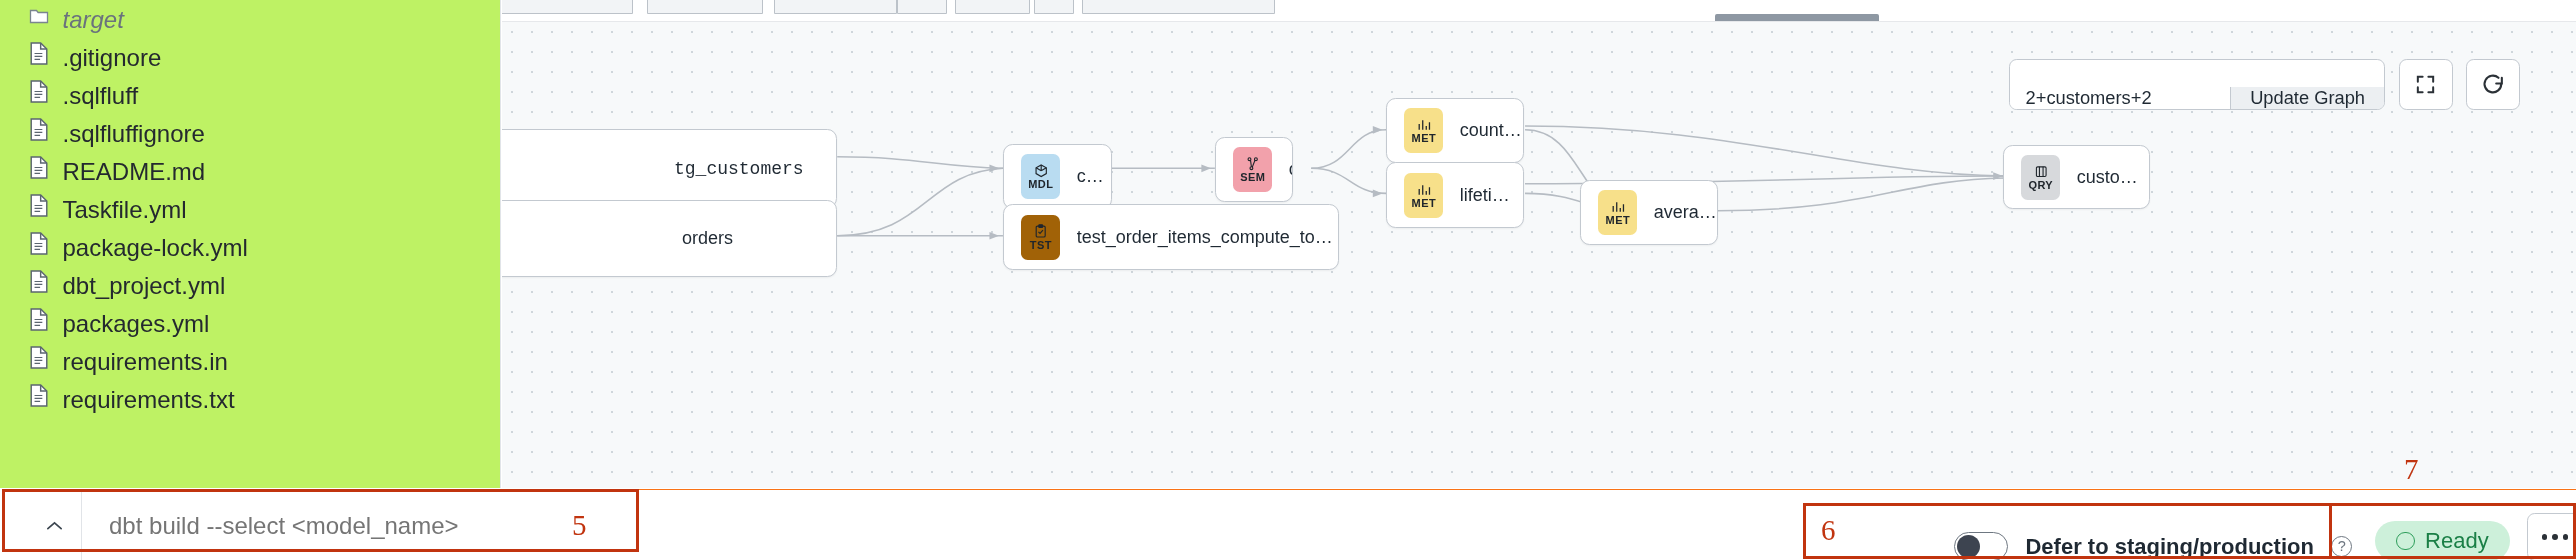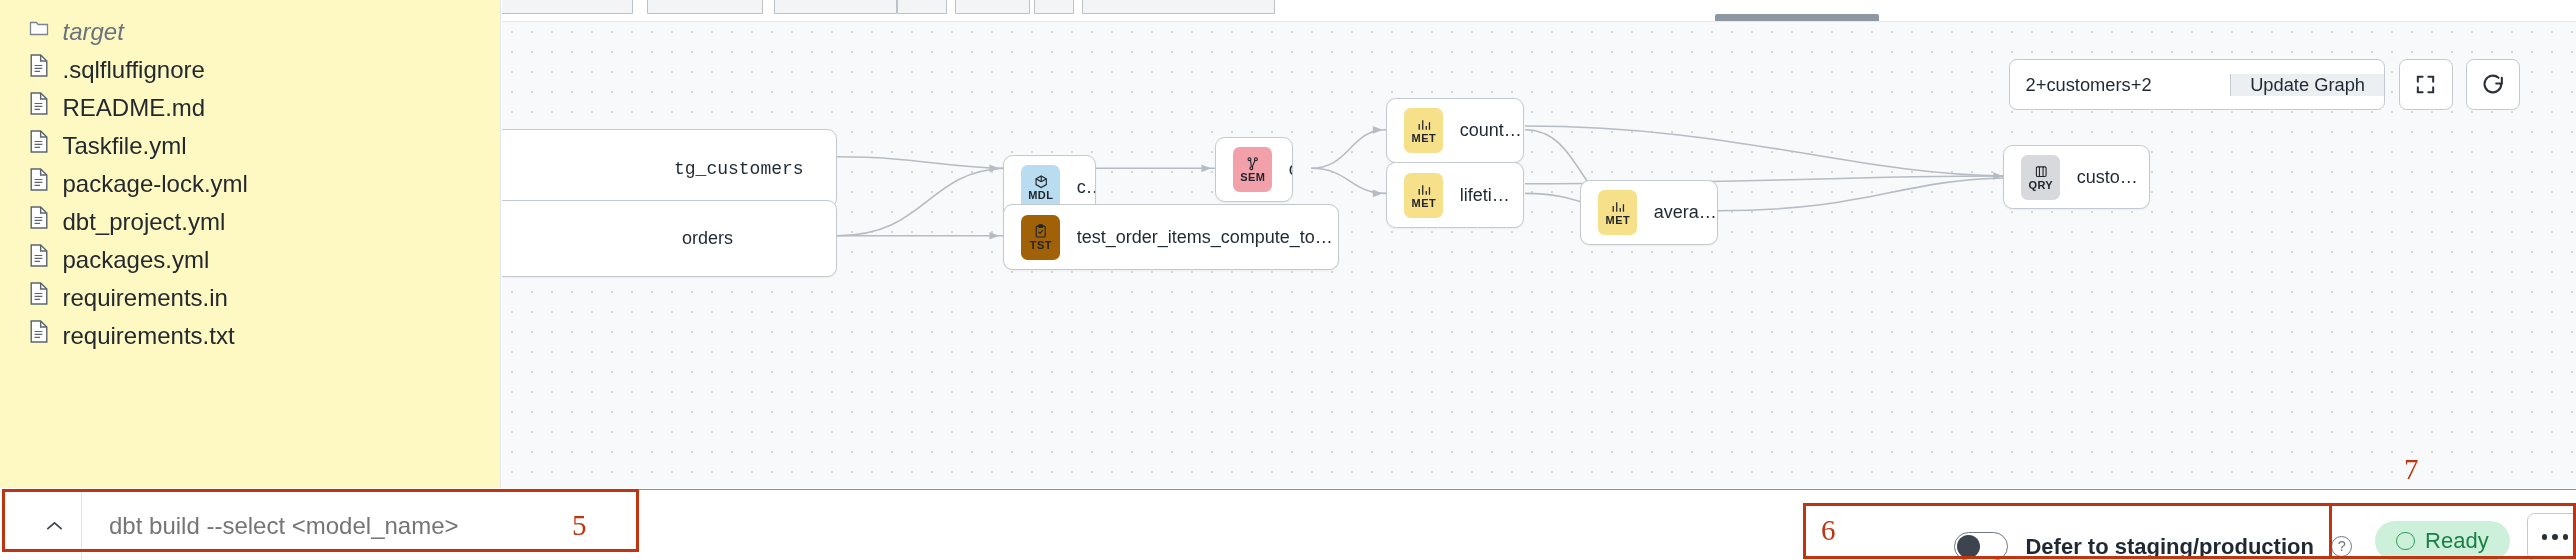--- a/index.html
+++ b/index.html
@@ -9,23 +9,23 @@
     background: #ffffff;
     font-family: "Liberation Sans", sans-serif;
     -webkit-font-smoothing: antialiased;
   }
   .app { position: relative; width: 2576px; height: 561px; }
 
   
   .sidebar {
     position: absolute; left: 0; top: 0;
     width: 501px; height: 488px;
-    background: #fef9c3;
+    background: #bef264;
     border-right: 1px solid #e1e4e8;
-    padding-top: 12px;
+    padding-top: 0px;
     overflow: hidden;
   }
   .file-row {
     display: flex; align-items: center;
     height: 38px;
     padding-left: 29px;
     gap: 13.5px;
     font-size: 24px;
     color: #24292f;
     white-space: nowrap;
@@ -92,21 +92,21 @@
     font-family: "Liberation Sans", sans-serif;
   }
   .node .nlabel {
     font-size: 18px; color: #1f2933; white-space: nowrap;
     overflow: hidden; text-overflow: ellipsis;
   }
 
   
   .toolbar { position: absolute; right: 56px; top: 37px; display: flex; align-items: center; gap: 13.5px; }
   .lineage-group {
-    display: flex; align-items: center;
+    display: flex; align-items: flex-end;
     height: 51px;
     border: 1px solid #c3c9d0; border-radius: 7.7px;
     background: #ffffff; overflow: hidden;
   }
   .lineage-input {
     width: 220px; display: flex; align-items: center;
     padding: 0 15.4px; font-size: 18.3px; color: #1f2933;
     background: #ffffff; border: none; outline: none;
     font-family: "Liberation Sans", sans-serif;
   }
@@ -203,20 +203,36 @@
 
 <div class="app">
 
   <div class="sidebar">
     <div id="file-list">
         <div class="file-row folder">
           <span><svg class="ficon" viewBox="0 0 20 20" fill="none" stroke="#7a858f" stroke-width="1.3">
   <path d="M1.5 5 h6 l1.6 2 h9.4 v10 h-17 Z" fill="#ffffff"></path>
 </svg></span>
           <span class="fname">target</span>
+        </div>
+        <div class="file-row">
+          <span><svg class="ficon" viewBox="0 0 18 22" fill="none" stroke="#5b6670" stroke-width="1.3">
+  <path d="M2 1.5 h8.5 L16 7 v13.5 H2 Z" fill="#ffffff"></path>
+  <path d="M10.5 1.5 V7 H16"></path>
+  <path d="M5 11 h7 M5 13.6 h7 M5 16.2 h5" stroke-width="1.1"></path>
+</svg></span>
+          <span class="fname">.gitignore</span>
+        </div>
+        <div class="file-row">
+          <span><svg class="ficon" viewBox="0 0 18 22" fill="none" stroke="#5b6670" stroke-width="1.3">
+  <path d="M2 1.5 h8.5 L16 7 v13.5 H2 Z" fill="#ffffff"></path>
+  <path d="M10.5 1.5 V7 H16"></path>
+  <path d="M5 11 h7 M5 13.6 h7 M5 16.2 h5" stroke-width="1.1"></path>
+</svg></span>
+          <span class="fname">.sqlfluff</span>
         </div>
         <div class="file-row">
           <span><svg class="ficon" viewBox="0 0 18 22" fill="none" stroke="#5b6670" stroke-width="1.3">
   <path d="M2 1.5 h8.5 L16 7 v13.5 H2 Z" fill="#ffffff"></path>
   <path d="M10.5 1.5 V7 H16"></path>
   <path d="M5 11 h7 M5 13.6 h7 M5 16.2 h5" stroke-width="1.1"></path>
 </svg></span>
           <span class="fname">.sqlfluffignore</span>
         </div>
         <div class="file-row">
@@ -332,21 +348,21 @@
       </svg>
 
       <div class="node" style="left:-108px; top:107px; width:443px; height:79px; padding-left:0;">
         <span class="nlabel" style="margin-left:279px;font-family:Liberation Mono, monospace;">tg_customers</span>
       </div>
 
       <div class="node" style="left:-108px; top:178px; width:443px; height:77px; padding-left:0;">
         <span class="nlabel" style="margin-left:287px;">orders</span>
       </div>
 
-      <div class="node" style="left:501px; top:133px; width:93px; height:65px;">
+      <div class="node" style="left:501px; top:122px; width:109px; height:65px;">
         <span class="badge" style="background:#b9dcf1;">
           <svg class="bglyph" width="16.4" height="15.4" viewBox="0 0 24 24" fill="none" stroke="#20262c" stroke-width="1.8">
             <path d="M12 3 L20 7.5 L20 16.5 L12 21 L4 16.5 L4 7.5 Z"></path>
             <path d="M12 3 L12 12 M12 12 L20 7.5 M12 12 L4 7.5"></path>
           </svg>
           <span class="btxt">MDL</span>
         </span>
         <span class="nlabel">customers</span>
       </div>
 

